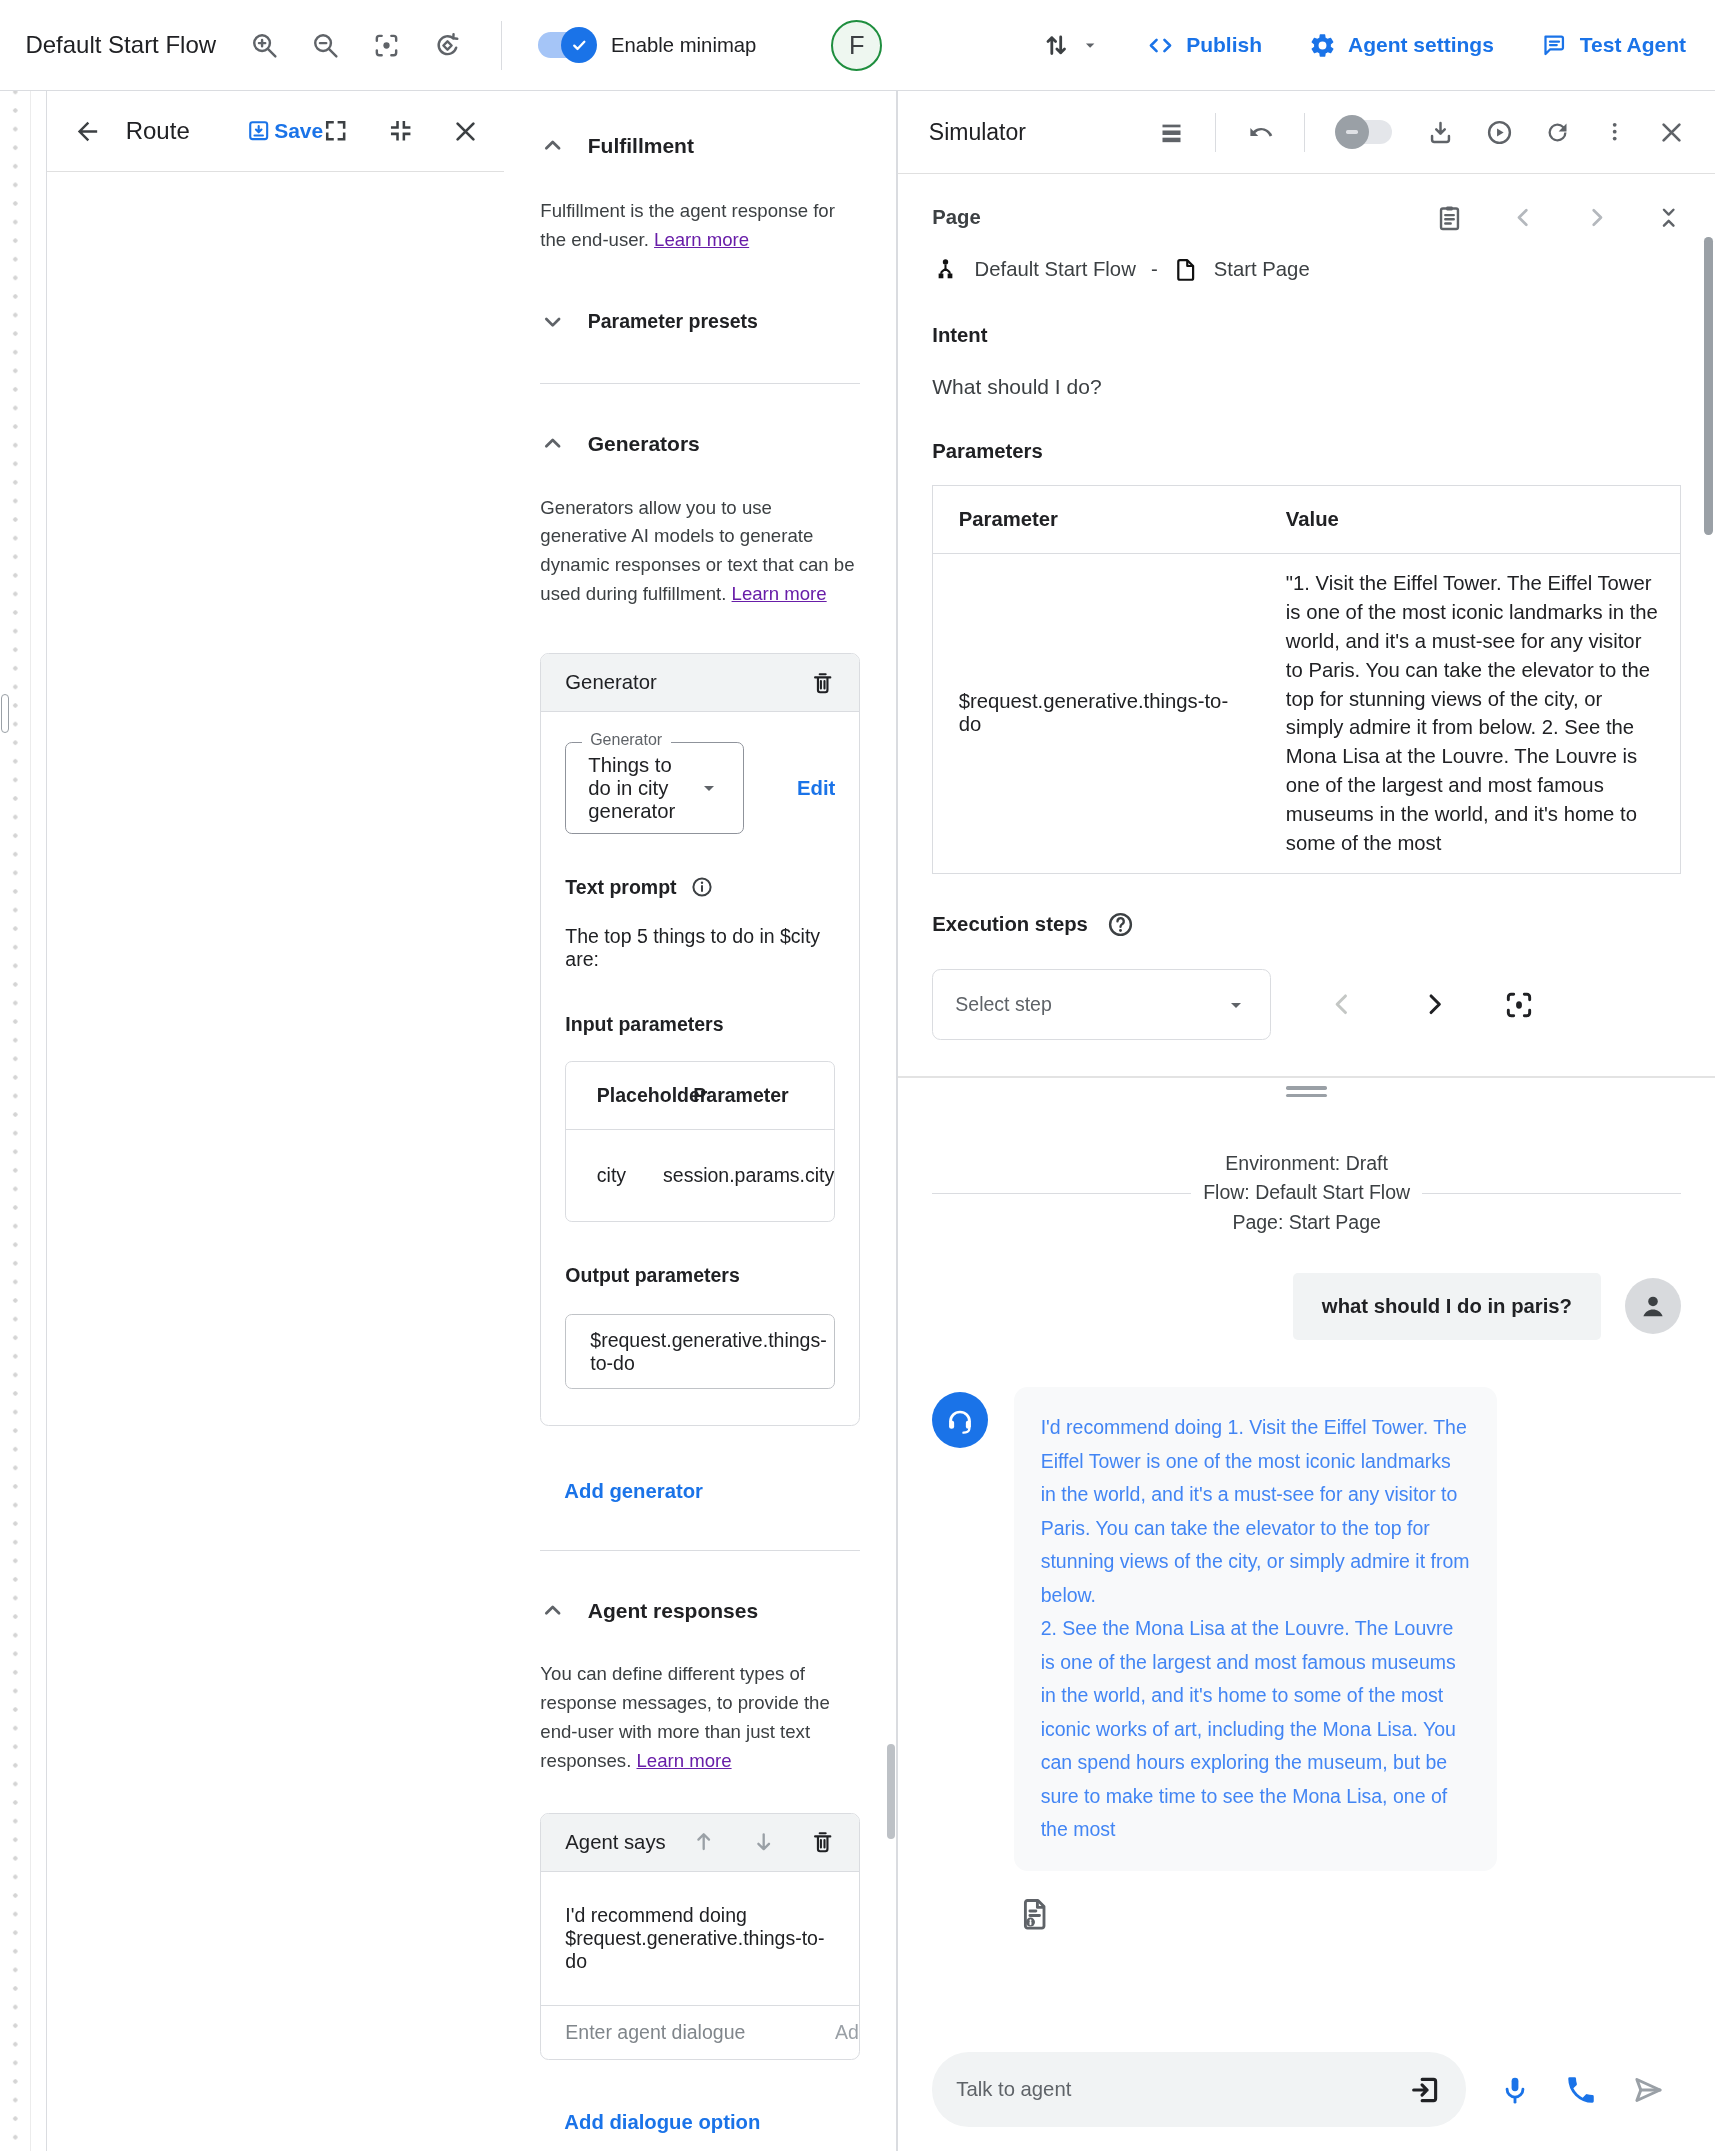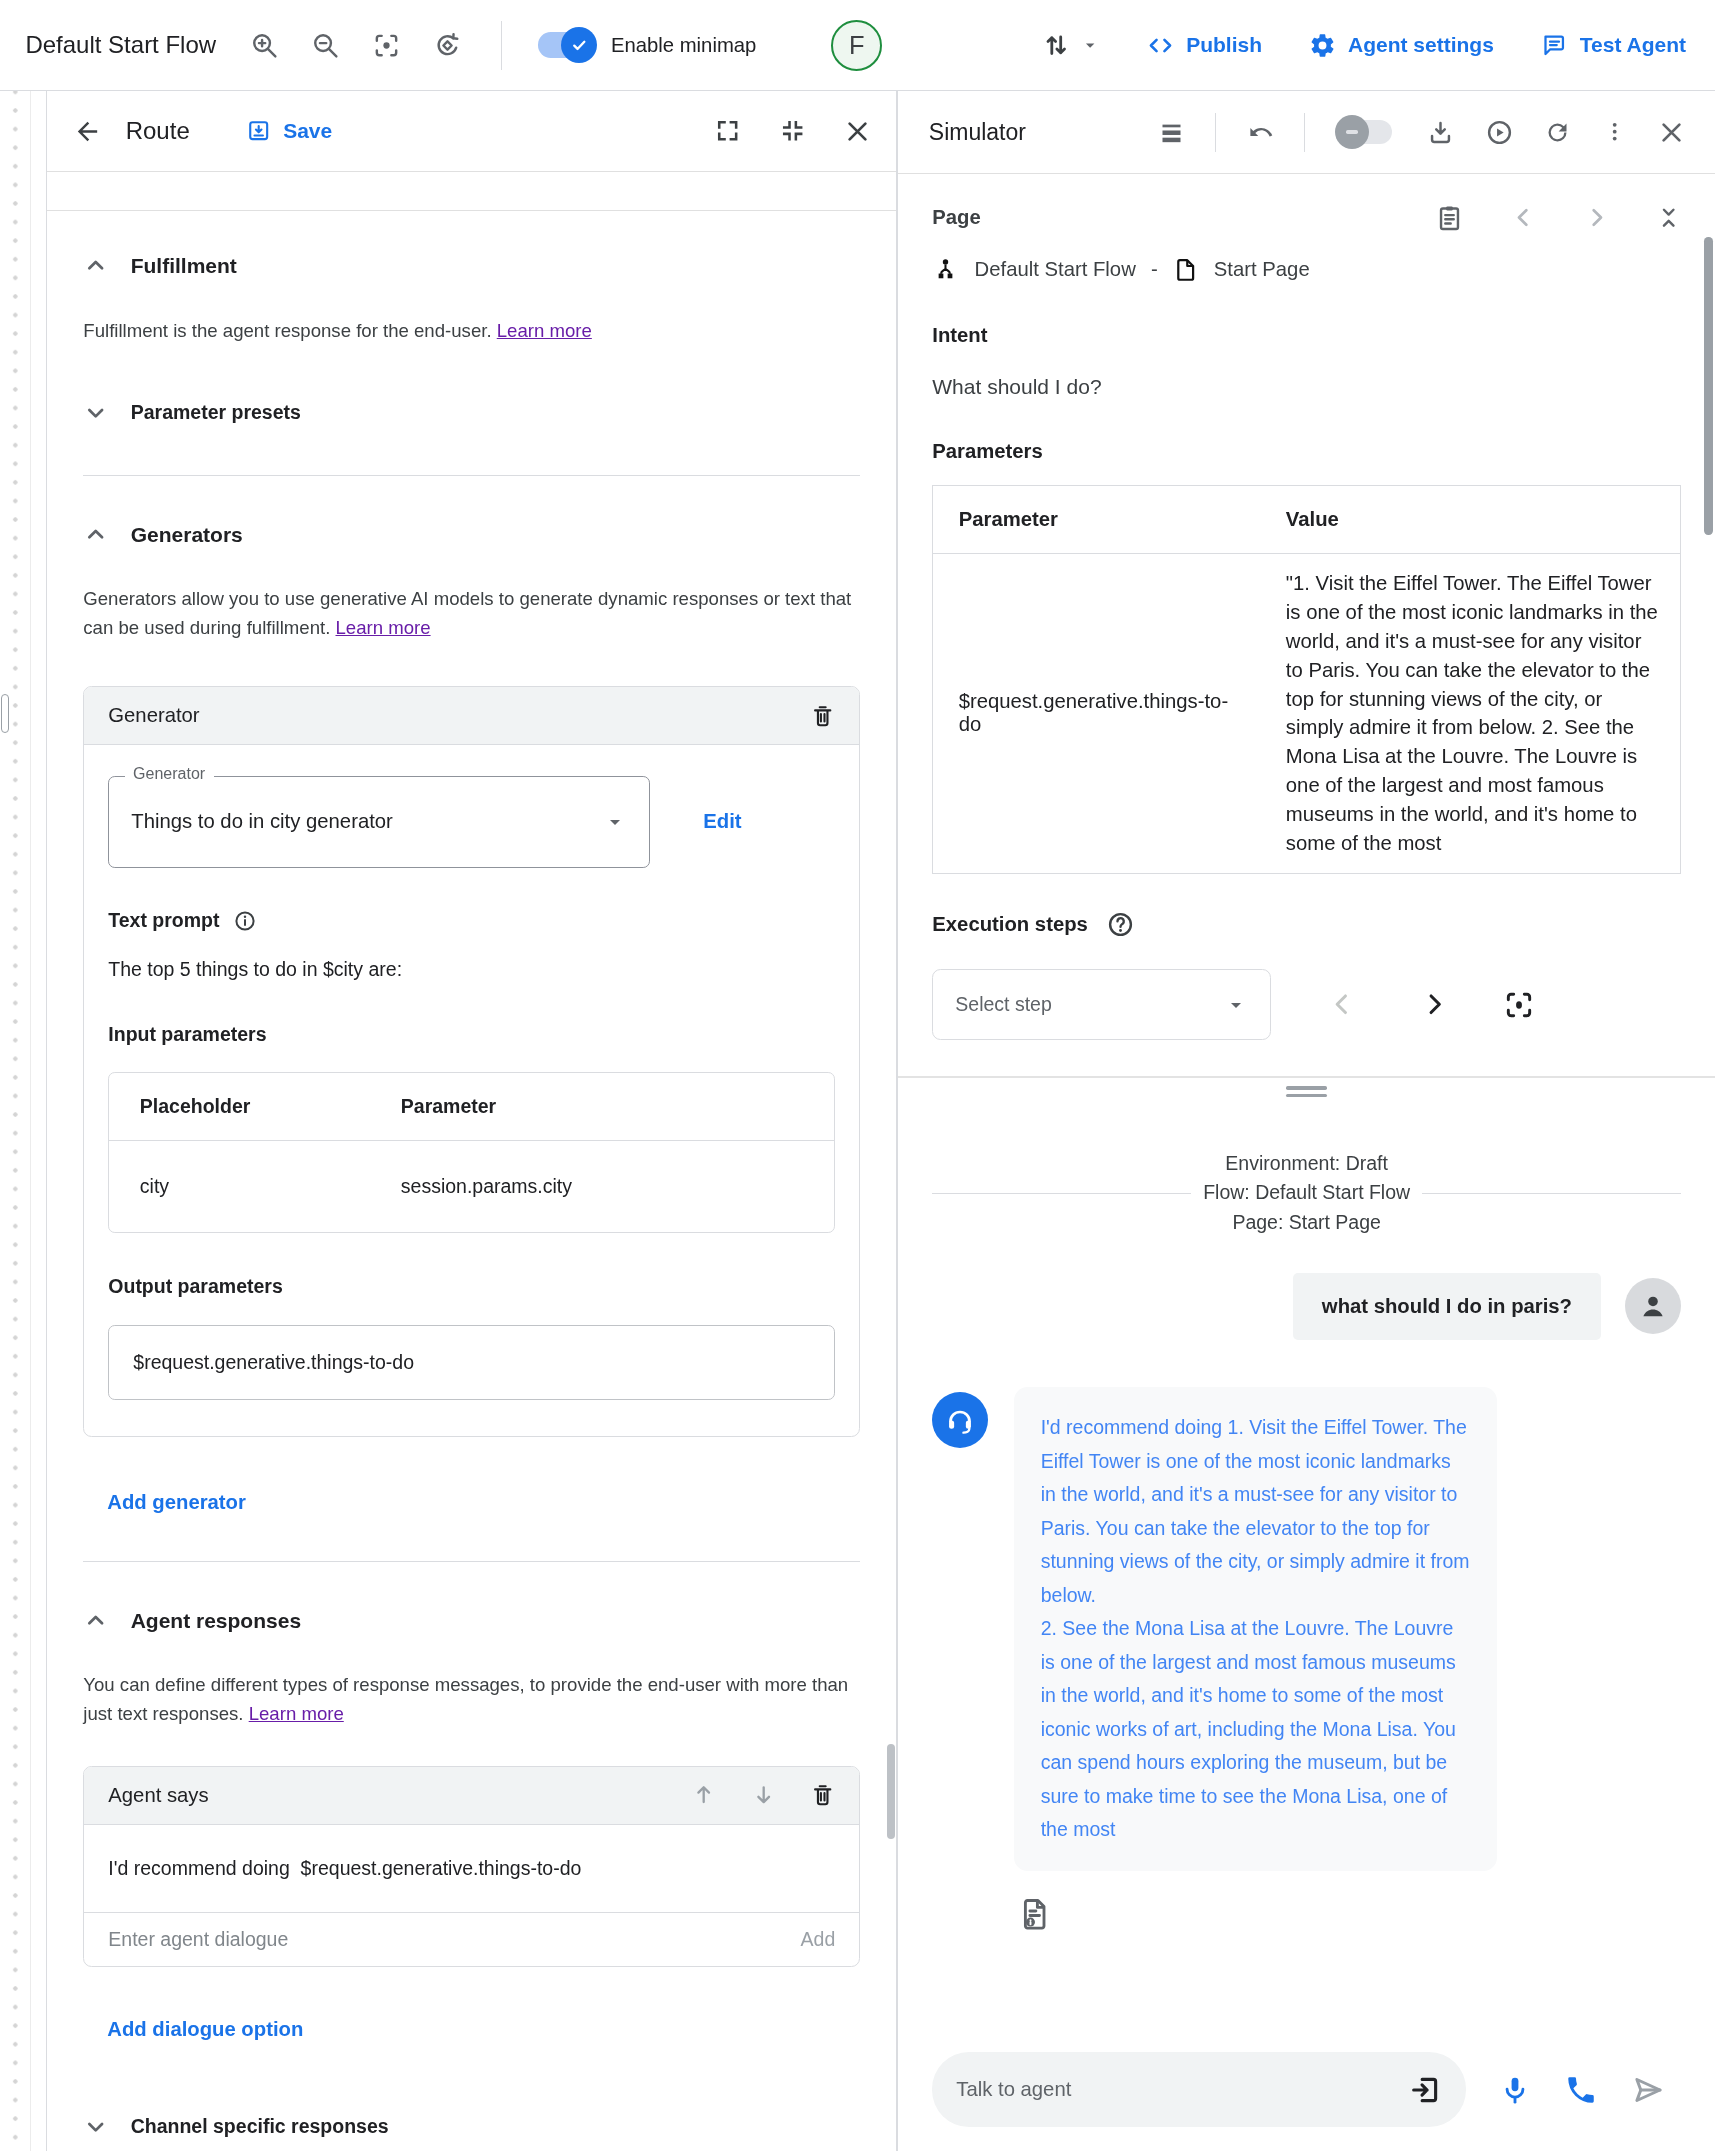--- a/index.html
+++ b/index.html
@@ -32,24 +32,24 @@
   .canvas-strip { width:31px; flex:0 0 auto; position:relative; border-right:0.8px solid #ececec;
     background-image:radial-gradient(circle,#d4d4d4 1.9px,transparent 2.4px);
     background-size:18.6px 18.6px; background-position:6px 10.2px; }
   .canvas-handle { position:absolute; left:0.8px; top:603px; width:8.5px; height:39px;
     background:#fff; border:0.8px solid #9aa0a6; border-radius:4.2px; }
   .canvas-gap { width:15.3px; flex:0 0 auto; background:#fff; }
   .sim-gap { width:0; }
 
   
   .route-panel { width:851px; flex:0 0 auto; background:#fff; border-left:0.8px solid #dadce0;
-                 border-right:0.8px solid #dadce0; display:flex; flex-direction:column; position:relative; }
+                 border-right:0.8px solid #dadce0; display:flex; flex-direction:row; position:relative; }
   .panel-header { height:81px; flex:0 0 auto; border-bottom:0.8px solid #e0e0e0; display:flex; align-items:center; padding:0 25.4px; }
   .route-title { font-size:24px; margin-left:24px; }
-  .save-group { display:flex; align-items:center; gap:12px; color:#1a73e8; font-size:21px; font-weight:bold; margin-left:56px; }
+  .save-group { display:flex; align-items:center; gap:3px; color:#1a73e8; font-size:21px; font-weight:bold; margin-left:56px; }
   .ph-right { margin-left:auto; display:flex; align-items:center; gap:39px; color:#3c4043; }
   .panel-strip { height:39px; flex:0 0 auto; border-bottom:0.8px solid #e0e0e0; }
   .panel-body { flex:1; min-height:0; overflow:hidden; padding:0 36px; }
   .panel-scroll-thumb { position:absolute; right:1.7px; top:1653px; width:7.6px; height:95px; background:#bdc1c6; border-radius:4.2px; }
 
   .section-head { display:flex; align-items:center; gap:22px; font-size:21px; font-weight:bold; color:#202124; }
   .chev { color:#5f6368; flex:0 0 auto; }
   .desc { font-size:18.6px; line-height:1.55; color:#3c4043; }
   a.learn { color:#681da8; text-decoration:underline; cursor:pointer; }
   .hdivider { height:0.8px; background:#dadce0; }

